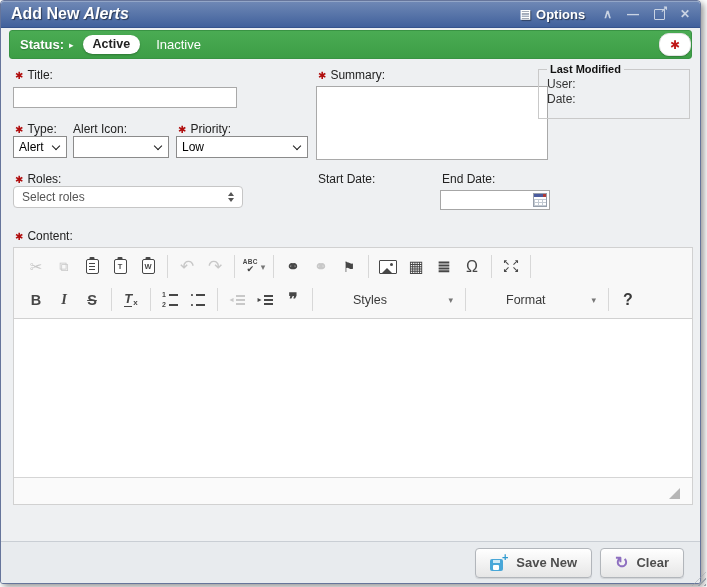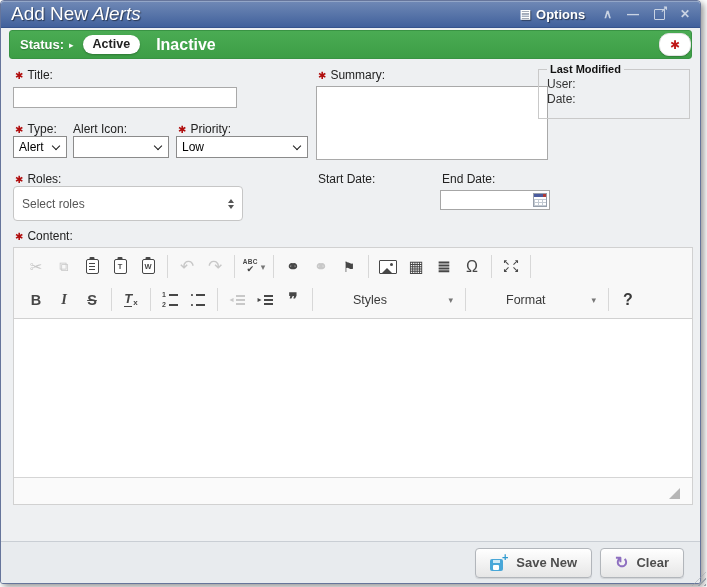--- a/index.html
+++ b/index.html
@@ -3,59 +3,59 @@
 <meta charset="utf-8">
 <style>
   html,body{margin:0;padding:0;background:#fff;font-family:"Liberation Sans",sans-serif;}
   body{width:707px;height:587px;position:relative;overflow:hidden;}
   .dialog{position:absolute;left:0;top:0;width:699px;height:582px;background:#eef0f2;
     border:1px solid #66759b;border-radius:4px 4px 3px 3px;box-shadow:3px 3px 6px rgba(0,0,0,.4);}
   
   .titlebar{position:absolute;left:0;top:0;right:0;height:26px;border-radius:3px 3px 0 0;
     background:linear-gradient(#7089b6,#41619c);display:flex;align-items:center;padding:0 10px;
     border-bottom:1px solid #35538d;box-shadow:inset 0 1px 0 rgba(255,255,255,.25);}
-  .w-title{color:#fff;font-size:19px;font-weight:normal;text-shadow:1px 1px 1px rgba(0,0,0,.5);}
+  .w-title{color:#fff;font-size:16px;font-weight:bold;text-shadow:1px 1px 1px rgba(0,0,0,.5);}
   .w-title .em{font-style:italic;margin-left:4px;}
   .titlebar-right{margin-left:auto;display:flex;align-items:center;color:#fff;}
   .options{display:flex;align-items:center;gap:5px;font-size:13px;font-weight:bold;
     text-shadow:1px 1px 1px rgba(0,0,0,.5);}
   .options .oi{font-size:12px;}
   .winctl{display:flex;align-items:center;gap:15px;margin-left:18px;color:#c9d3e3;font-weight:bold;}
   .winctl span{font-size:12px;line-height:1;cursor:default;}
   .icn-popout{position:relative;width:9px;height:9px;border:1px solid #c9d3e3;border-radius:1px;display:inline-block;}
   .icn-popout i{position:absolute;top:-5px;right:-4px;font-size:9px;font-style:normal;}
   
   .statusbar{position:absolute;left:8px;right:8px;top:29px;height:27px;border-radius:3px;
     background:linear-gradient(#4aab53,#3d9e46);border:1px solid #389343;display:flex;align-items:center;padding:0 0 0 10px;}
   .st-label{color:#fff;font-weight:bold;font-size:13px;text-shadow:0 1px 1px rgba(0,0,0,.25);}
   .st-arrow{color:#fff;font-size:9px;margin:1px 0 0 5px;}
   .tab-active{margin-left:9px;background:#fff;border-radius:10px;padding:2px 10px 3px;
     font-size:12.5px;font-weight:bold;color:#222;box-shadow:0 1px 2px rgba(0,0,0,.25);}
-  .tab-inactive{margin-left:16px;color:#fff;font-size:16px;font-weight:bold;}
+  .tab-inactive{margin-left:16px;color:#fff;font-size:13px;font-weight:normal;}
   .st-req-btn{margin-left:auto;width:30px;height:21px;background:#fff;border:1px solid #e4e4e4;border-radius:10px;
     display:flex;align-items:center;justify-content:center;color:#c01818;font-size:12px;box-shadow:0 1px 1px rgba(0,0,0,.2);}
   
   .lbl{position:absolute;font-size:12px;color:#222;white-space:nowrap;}
   .req{color:#b00d0d;font-size:10px;margin-right:4px;}
   .txt{position:absolute;background:#fff;border:1px solid #a9a9a9;font:12px "Liberation Sans",sans-serif;padding:0 4px;box-sizing:border-box;outline:none;}
   #title-input{left:12px;top:86px;width:224px;height:21px;}
   #summary-ta{left:315px;top:85px;width:232px;height:74px;resize:none;padding:3px 4px;}
   fieldset.lastmod{position:absolute;left:537px;top:62px;width:152px;height:56px;margin:0;
     border:1px solid #c9c9c9;padding:1px 8px 4px;box-sizing:border-box;}
   fieldset.lastmod legend{font-size:11px;font-weight:bold;color:#111;padding:0 3px;margin-left:0px;}
   .lm-line{font-size:12px;color:#333;margin-top:1px;}
   .sel{position:absolute;height:22px;}
   .sel select{width:100%;height:100%;appearance:none;-webkit-appearance:none;border:1px solid #8b8b8b;border-radius:0;
     background:#fff;font:12px "Liberation Sans",sans-serif;padding:0 20px 0 5px;outline:none;}
   .sel::after{content:"";position:absolute;right:8px;top:7px;width:5px;height:5px;
     border-right:1.8px solid #1a1a1a;border-bottom:1.8px solid #1a1a1a;transform:rotate(45deg);pointer-events:none;}
   #type-sel{left:12px;top:135px;width:54px;}
   #alerticon-sel{left:72px;top:135px;width:96px;}
   #priority-sel{left:175px;top:135px;width:132px;}
-  .roles{position:absolute;left:12px;top:185px;width:230px;height:35px;box-sizing:border-box;background:#fff;
+  .roles{position:absolute;left:12px;top:185px;width:230px;height:22px;box-sizing:border-box;background:#fff;
     border:1px solid #c6c6c6;border-radius:4px;display:flex;align-items:center;padding:0 8px;color:#555;font-size:12px;}
   .updown{margin-left:auto;display:flex;flex-direction:column;gap:2px;}
   .t-up{width:0;height:0;border-left:3.5px solid transparent;border-right:3.5px solid transparent;border-bottom:4px solid #555;}
   .t-dn{width:0;height:0;border-left:3.5px solid transparent;border-right:3.5px solid transparent;border-top:4px solid #555;}
   .datew{position:absolute;display:flex;align-items:center;background:#fff;border:1px solid #a6a6a6;height:20px;width:110px;box-sizing:border-box;}
   .datew input{border:0;outline:0;flex:1;min-width:0;font:12px "Liberation Sans",sans-serif;padding:0 4px;background:transparent;}
   #startw{left:315px;top:189px;} #endw{left:439px;top:189px;}
   .cal{flex:0 0 14px;height:14px;margin-right:2px;position:relative;border:1px solid #98a0ac;box-sizing:border-box;
     background:repeating-linear-gradient(to right,#c3cad2 0 1px,transparent 1px 4px) 0 5px/100% 8px no-repeat,
       repeating-linear-gradient(to bottom,#c3cad2 0 1px,transparent 1px 3px) 0 5px/100% 8px no-repeat,#fff;}

